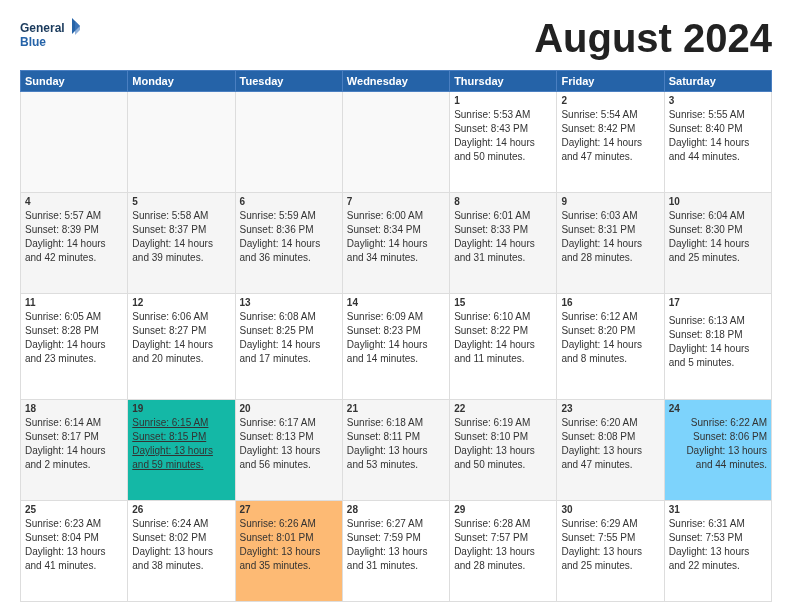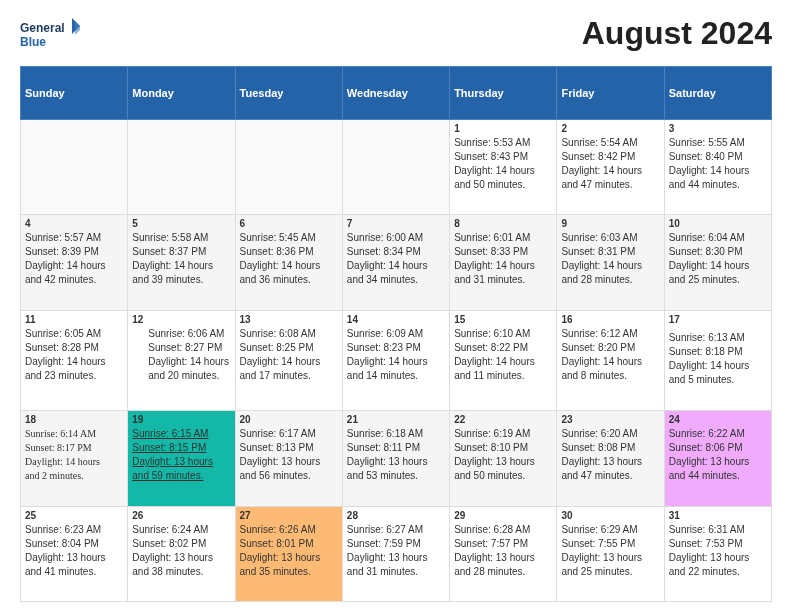--- a/index.html
+++ b/index.html
@@ -25,42 +25,42 @@
     }
     .logo {
       display: flex;
       align-items: center;
       gap: 4px;
     }
     .title-block {
       text-align: right;
     }
     .main-title {
-      font-size: 32px;
+      font-size: 40px;
       font-weight: bold;
       color: #222;
       line-height: 1.1;
     }
     .subtitle {
       font-size: 14px;
       color: #444;
     }
     .calendar {
       flex: 1;
       border: 1px solid #ccc;
       border-collapse: collapse;
       width: 100%;
       table-layout: fixed;
     }
     .calendar th {
       background: #2563a8;
       color: #fff;
       font-size: 11px;
       font-weight: bold;
-      padding: 20px 4px;
+      padding: 4px 4px;
       text-align: left;
       border: 1px solid #4a7fc1;
     }
     .calendar td {
       vertical-align: top;
       font-size: 9px;
       color: #333;
       padding: 3px 4px;
       border: 1px solid #ddd;
       height: 76px;
@@ -155,21 +155,21 @@
           </td>
           <td style="background: rgb(245, 245, 245);">
             <span class="day-num">5</span>
             <div class="day-info" style="white-space: pre-line;">Sunrise: 5:58 AM
 Sunset: 8:37 PM
 Daylight: 14 hours
 and 39 minutes.</div>
           </td>
           <td style="background: rgb(245, 245, 245);">
             <span class="day-num">6</span>
-            <div class="day-info" style="white-space: pre-line;">Sunrise: 5:45 AM
+            <div class="day-info" style="white-space: pre-line;">Sunrise: 5:59 AM
 Sunset: 8:36 PM
 Daylight: 14 hours
 and 36 minutes.</div>
           </td>
           <td style="background: rgb(245, 245, 245);">
             <span class="day-num">7</span>
             <div class="day-info" style="white-space: pre-line;">Sunrise: 6:00 AM
 Sunset: 8:34 PM
 Daylight: 14 hours
 and 34 minutes.</div>
@@ -199,21 +199,21 @@
         <tr>
           <td style="background: rgb(255, 255, 255);">
             <span class="day-num">11</span>
             <div class="day-info" style="white-space: pre-line;">Sunrise: 6:05 AM
 Sunset: 8:28 PM
 Daylight: 14 hours
 and 23 minutes.</div>
           </td>
           <td style="background: rgb(255, 255, 255);">
             <span class="day-num">12</span>
-            <div class="day-info" style="white-space: pre-line; margin-left: 16px;">Sunrise: 6:06 AM
+            <div class="day-info" style="white-space: pre-line;">Sunrise: 6:06 AM
 Sunset: 8:27 PM
 Daylight: 14 hours
 and 20 minutes.</div>
           </td>
           <td style="background: rgb(255, 255, 255);">
             <span class="day-num">13</span>
             <div class="day-info" style="white-space: pre-line;">Sunrise: 6:08 AM
 Sunset: 8:25 PM
 Daylight: 14 hours
 and 17 minutes.</div>
@@ -243,21 +243,21 @@
             <span class="day-num">17</span>
             <div class="day-info" style="white-space: pre-line; margin-top: 6px;">Sunrise: 6:13 AM
 Sunset: 8:18 PM
 Daylight: 14 hours
 and 5 minutes.</div>
           </td>
         </tr>
         <tr>
           <td style="background: rgb(245, 245, 245);">
             <span class="day-num">18</span>
-            <div class="day-info" style="white-space: pre-line; font-family: Liberation Serif, serif;">Sunrise: 6:14 AM
+            <div class="day-info" style="white-space: pre-line;">Sunrise: 6:14 AM
 Sunset: 8:17 PM
 Daylight: 14 hours
 and 2 minutes.</div>
           </td>
           <td style="background: #14b8a6;">
             <span class="day-num">19</span>
             <div class="day-info" style="white-space: pre-line; text-decoration: underline;">Sunrise: 6:15 AM
 Sunset: 8:15 PM
 Daylight: 13 hours
 and 59 minutes.</div>
@@ -283,23 +283,23 @@
 Daylight: 13 hours
 and 50 minutes.</div>
           </td>
           <td style="background: rgb(245, 245, 245);">
             <span class="day-num">23</span>
             <div class="day-info" style="white-space: pre-line;">Sunrise: 6:20 AM
 Sunset: 8:08 PM
 Daylight: 13 hours
 and 47 minutes.</div>
           </td>
-          <td style="background: #f0abfc;">
+          <td style="background: #7dd3fc;">
             <span class="day-num">24</span>
-            <div class="day-info" style="white-space: pre-line;">Sunrise: 6:22 AM
+            <div class="day-info" style="white-space: pre-line; text-align: right;">Sunrise: 6:22 AM
 Sunset: 8:06 PM
 Daylight: 13 hours
 and 44 minutes.</div>
           </td>
         </tr>
         <tr>
           <td style="background: rgb(255, 255, 255);">
             <span class="day-num">25</span>
             <div class="day-info" style="white-space: pre-line;">Sunrise: 6:23 AM
 Sunset: 8:04 PM

